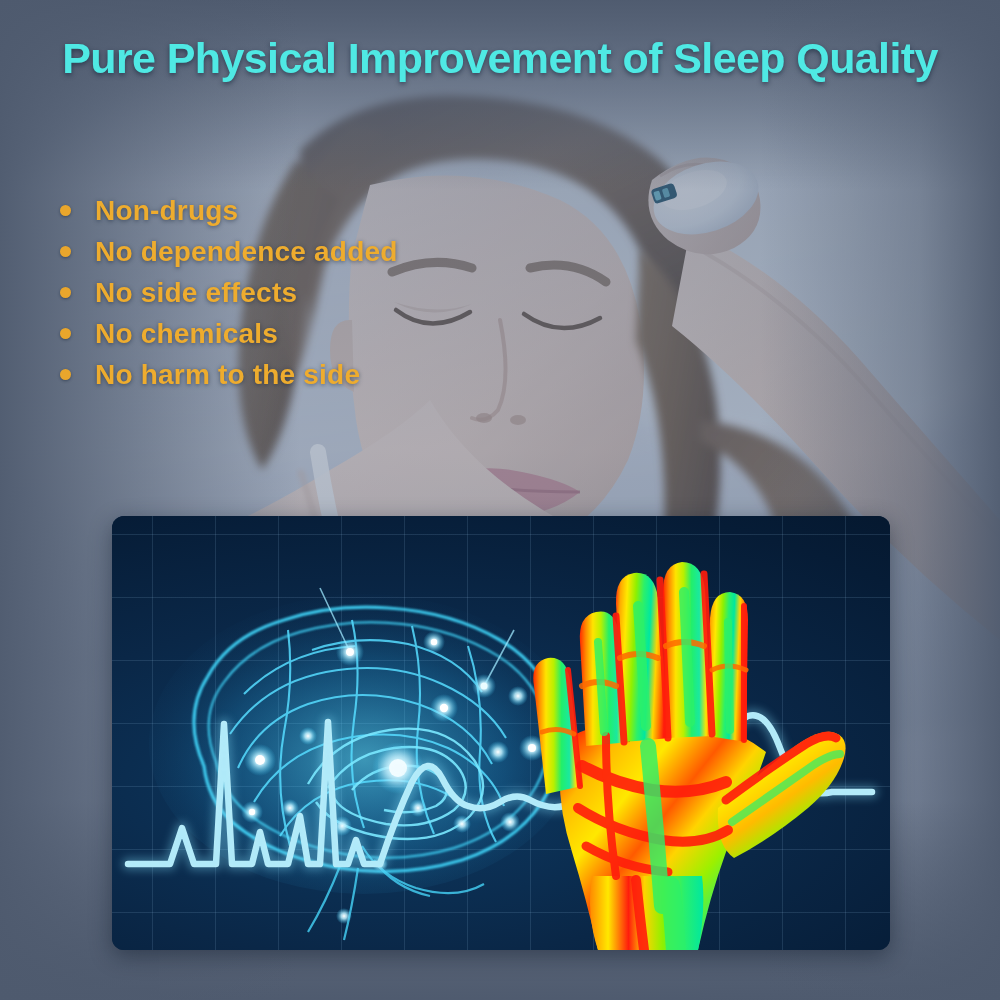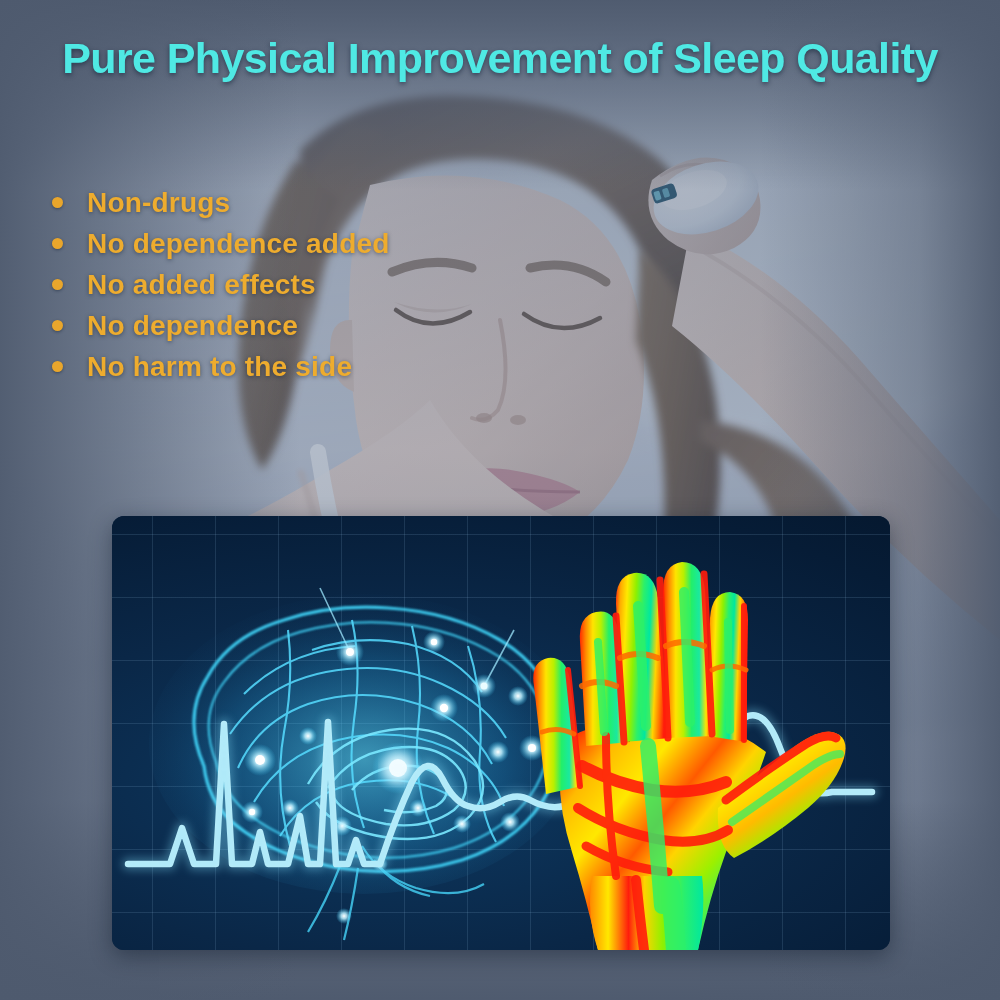--- a/index.html
+++ b/index.html
@@ -67,21 +67,21 @@
     text-shadow: 0 2px 5px rgba(10,25,45,0.55);
     white-space: nowrap;
     font-stretch: condensed;
   }
 
   
   .bullets {
     position: absolute;
     left: 52px;
     top: 182px;
-    margin: 0;
+    margin: 8px;
     padding: 0;
     list-style: none;
   }
   .bullet-row {
     display: flex;
     align-items: center;
     height: 41px;
   }
   .bullet-dot {
     width: 11px;
@@ -290,25 +290,25 @@
     <li class="bullet-row">
       <span class="bullet-dot"></span>
       <span class="bullet-text">Non-drugs</span>
     </li>
     <li class="bullet-row">
       <span class="bullet-dot"></span>
       <span class="bullet-text">No dependence added</span>
     </li>
     <li class="bullet-row">
       <span class="bullet-dot"></span>
-      <span class="bullet-text">No added effects</span>
+      <span class="bullet-text">No side effects</span>
     </li>
     <li class="bullet-row">
       <span class="bullet-dot"></span>
-      <span class="bullet-text">No dependence</span>
+      <span class="bullet-text">No chemicals</span>
     </li>
     <li class="bullet-row">
       <span class="bullet-dot"></span>
       <span class="bullet-text">No harm to the side</span>
     </li>
   </ul>
 
   <div class="panel">
     <div class="panel-bg"></div>
     <div class="panel-grid"></div>

